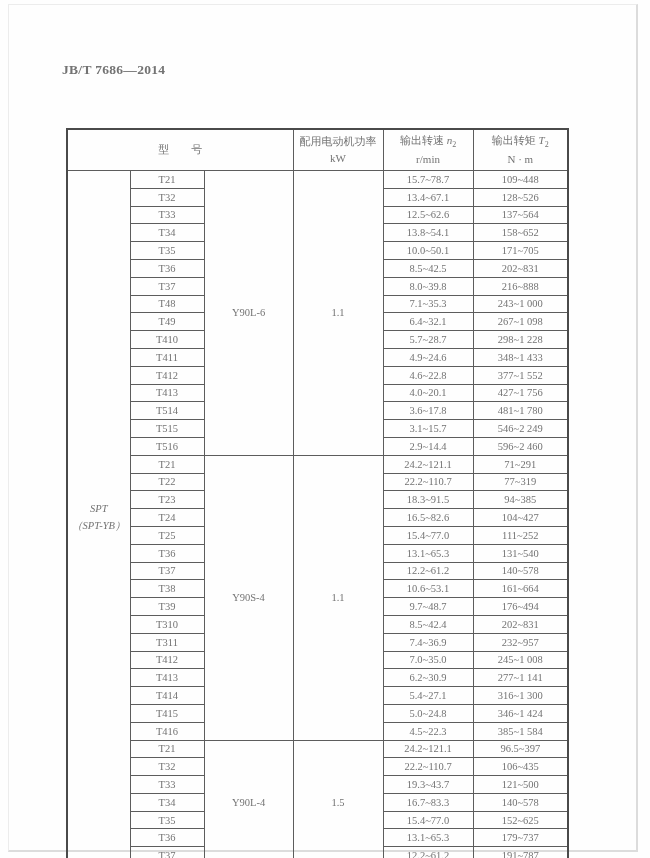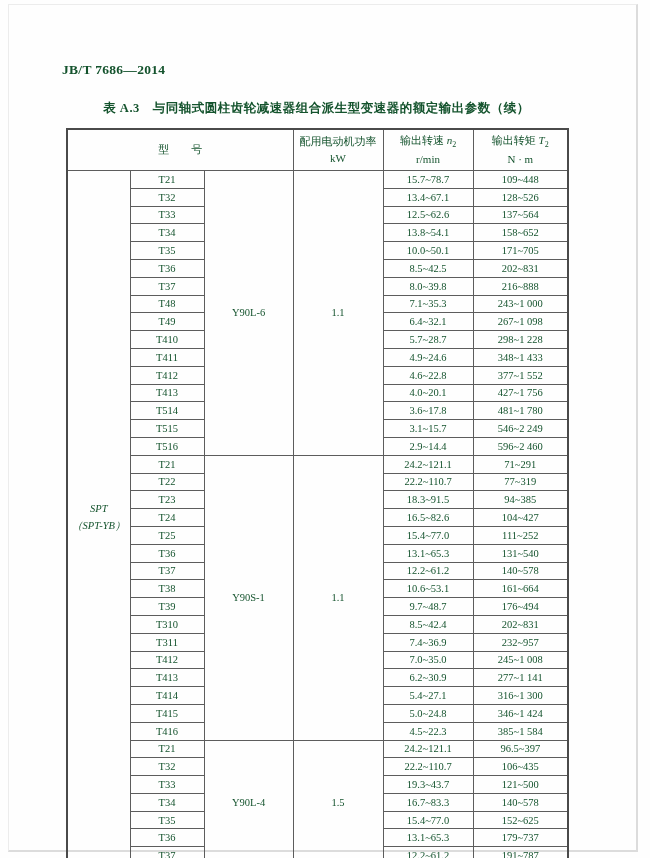--- a/index.html
+++ b/index.html
@@ -2,21 +2,21 @@
 <html><head>
 <meta charset="utf-8">
 <style>
   html,body{margin:0;padding:0;background:#fff;}
   .page{
     position:relative;
     width:650px;height:858px;
     background:#fefefe;
     overflow:hidden;
     font-family:"Liberation Serif","DejaVu Serif",serif;
-    color:#14532d;
+    color:#737373;
   }
   .scan-frame{
     position:absolute;left:8px;top:4px;right:12px;bottom:6px;
     border:1px solid #ececec;
     border-right:2px solid #dcdcdc;
     border-bottom:2px solid #dcdcdc;
     pointer-events:none;
   }
   .doc-number{
     position:absolute;left:62px;top:62px;
@@ -61,21 +61,20 @@
   }
 </style>
 </head>
 <body>
 
 <div class="page">
   <div class="scan-frame"></div>
 
   <div class="doc-number">JB/T 7686—2014</div>
 
-  <div class="table-title">表 A.3　与同轴式圆柱齿轮减速器组合派生型变速器的额定输出参数（续）</div>
 
   <table class="spec">
     <colgroup>
       <col style="width:63px">
       <col style="width:74px">
       <col style="width:89px">
       <col style="width:90px">
       <col style="width:90px">
       <col style="width:95px">
     </colgroup>
@@ -180,21 +179,21 @@
           <td>3.1~15.7</td>
           <td>546~2 249</td>
         </tr>
         <tr>
           <td>T516</td>
           <td>2.9~14.4</td>
           <td>596~2 460</td>
         </tr>
         <tr>
           <td>T21</td>
-          <td rowspan="16">Y90S-1</td>
+          <td rowspan="16">Y90S-4</td>
           <td rowspan="16">1.1</td>
           <td>24.2~121.1</td>
           <td>71~291</td>
         </tr>
         <tr>
           <td>T22</td>
           <td>22.2~110.7</td>
           <td>77~319</td>
         </tr>
         <tr>

